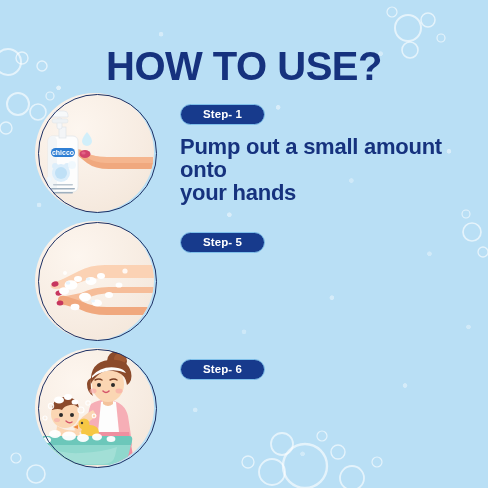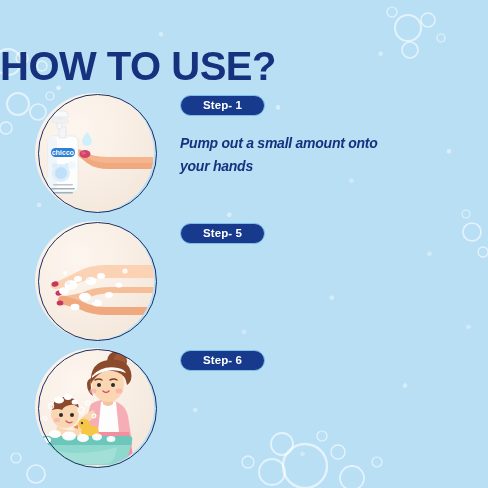--- a/index.html
+++ b/index.html
@@ -43,20 +43,21 @@
     pointer-events: none;
   }
   .bubble-layer { position: absolute; inset: 0; pointer-events: none; }
 
   
   .title {
     position: absolute;
     top: 16px;
     left: 0;
     width: 488px;
+    text-align: center;
     font-size: 40px;
     line-height: 46px;
     font-weight: 700;
     letter-spacing: -0.5px;
     color: #16327e;
   }
 
   
   .step-row { position: absolute; left: 0; width: 488px; }
   #step-row-0 { top: 93px; }
@@ -88,44 +89,43 @@
     height: 119px;
     border-radius: 50%;
     overflow: hidden;
     background: radial-gradient(circle at 36% 30%, #fdf6ef 0%, #f7ece2 58%, #f2e4d6 100%);
   }
   .circle-disc svg { display: block; }
 
   .step-text-col {
     position: absolute;
     left: 180px;
-    top: 2px;
+    top: 11px;
     width: 290px;
   }
   .badge {
     display: inline-block;
     background: #173a8c;
     color: #ffffff;
     font-size: 11.5px;
     font-weight: 700;
     letter-spacing: 0.1px;
     padding: 3px 22px 4px 22px;
     border-radius: 11px;
     border: 1.2px solid #7fc0ea;
     line-height: 12px;
   }
   .step-desc {
-    margin-top: 16px;
-    font-size: 14px;
+    margin-top: 10px;
+    font-size: 22px;
     line-height: 23px;
     font-weight: 700;
     color: #16327e;
     letter-spacing: -0.25px;
     white-space: pre-line;
-    font-style: italic;
   }
 </style>
 </head>
 <body>
 
 <div id="infographic">
 
   <div class="bg-speckles"></div>
 
   <svg class="bubble-layer" width="488" height="488" viewBox="0 0 488 488">

